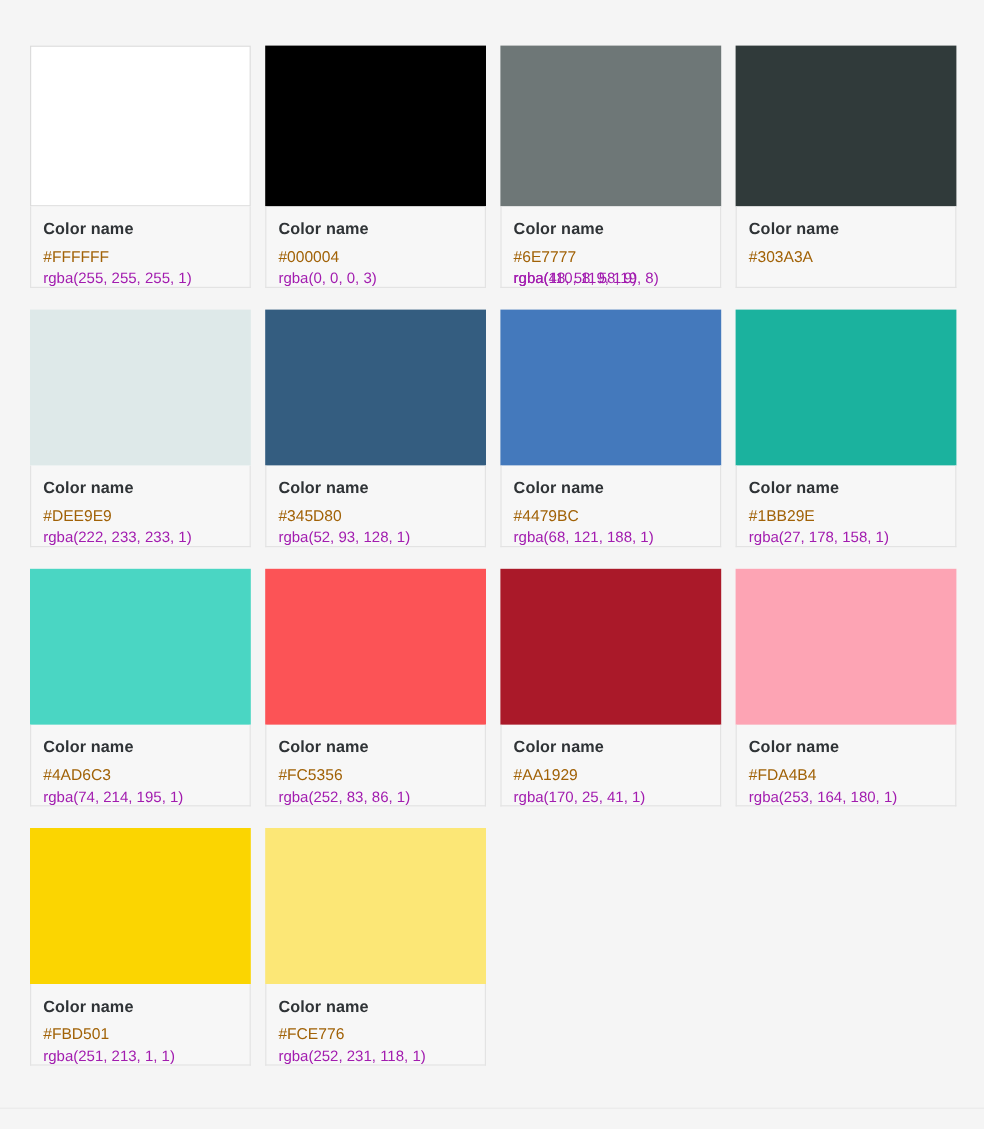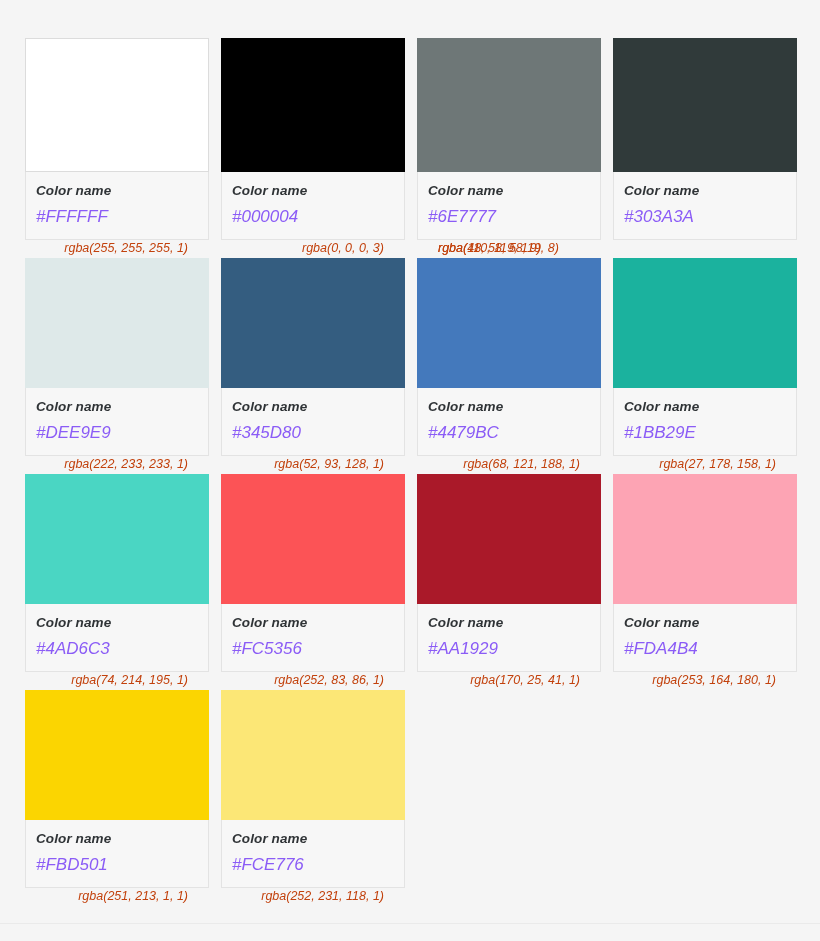--- a/index.html
+++ b/index.html
@@ -14,21 +14,20 @@
     -webkit-font-smoothing: antialiased;
     overflow: hidden;
   }
 
   .palette-page {
     position: relative;
     width: 820px;
     height: 941px;
     box-sizing: border-box;
     padding: 38px 0 0 0;
-    font-style: italic;
   }
 
   .swatch-grid {
     display: grid;
     grid-template-columns: repeat(4, 184px);
     column-gap: 12px;
     row-gap: 18px;
     padding-left: 25px;
   }
 
@@ -67,33 +66,32 @@
   .color-title {
     font-size: 13.5px;
     font-weight: bold;
     color: #2f3336;
     line-height: 1.25;
     margin: 0 0 4px 0;
     letter-spacing: 0.1px;
   }
 
   .color-hex {
-    font-size: 17px;
-    color: #8b5cf6;
+    font-size: 13px;
+    color: #a16207;
     line-height: 1.5;
     margin: 0;
   }
 
   .color-rgba {
     font-size: 12.5px;
-    color: #c2410c;
+    color: #a21caf;
     line-height: 1.5;
-    margin: 10px;
+    margin: 0;
     white-space: nowrap;
-    text-align: right;
   }
 
   
   .rgba-stack {
     position: relative;
     height: 19px;
   }
   .rgba-stack .color-rgba {
     position: absolute;
     left: 0;

